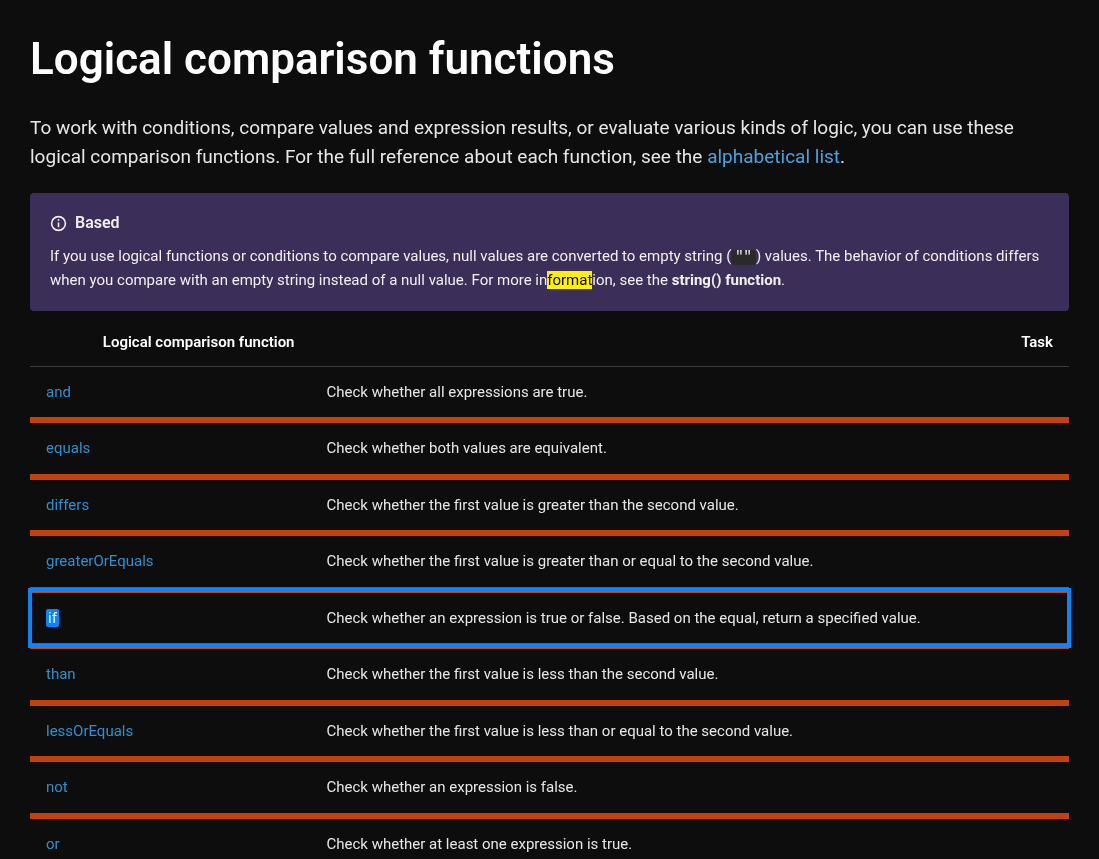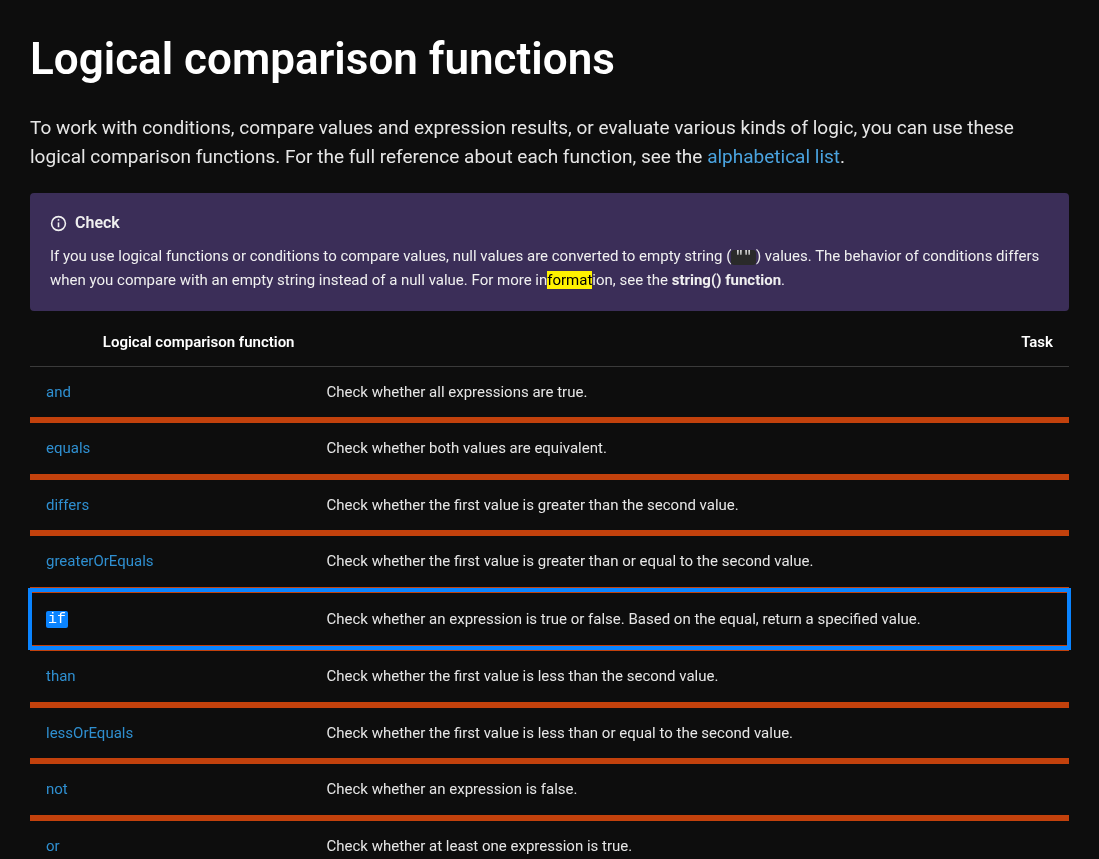--- a/index.html
+++ b/index.html
@@ -101,21 +101,20 @@
   }
   tr.highlight-row {
     outline: 4px solid #0a84ff;
     outline-offset: -2px;
   }
   tr.highlight-row .fn-link {
     background: #0a84ff;
     color: #fff;
     padding: 0 2px;
     border-radius: 2px;
-    font-family: Liberation Mono, monospace;
   }
 </style>
 </head>
 <body>
 
 <div class="page">
 
   <h2 class="page-title">Logical comparison functions</h2>
 
   <p class="intro">
@@ -125,21 +124,21 @@
 
   <div class="note">
     <div class="note-header">
       <span class="icon">
         <svg width="17" height="17" viewBox="0 0 16 16" fill="none" stroke="#f0f0f0" stroke-width="1.5">
           <circle cx="8" cy="8" r="6.5"></circle>
           <line x1="8" y1="7" x2="8" y2="11.5"></line>
           <circle cx="8" cy="4.6" r="0.9" fill="#f0f0f0" stroke="none"></circle>
         </svg>
       </span>
-      <span>Check</span>
+      <span>Based</span>
     </div>
     <div class="note-body">
       <span>If you use logical functions or conditions to compare values, null values are converted to empty string (</span><span class="code-inline">""</span><span>) values. The behavior of conditions differs when you compare with an empty string instead of a null value. For more in</span><span class="highlight">format</span><span>ion, see the </span><a href="#" class="strong-link">string() function</a><span>.</span>
     </div>
   </div>
 
   <table class="fn-table">
     <thead>
       <tr>
         <th>Logical comparison function</th>

